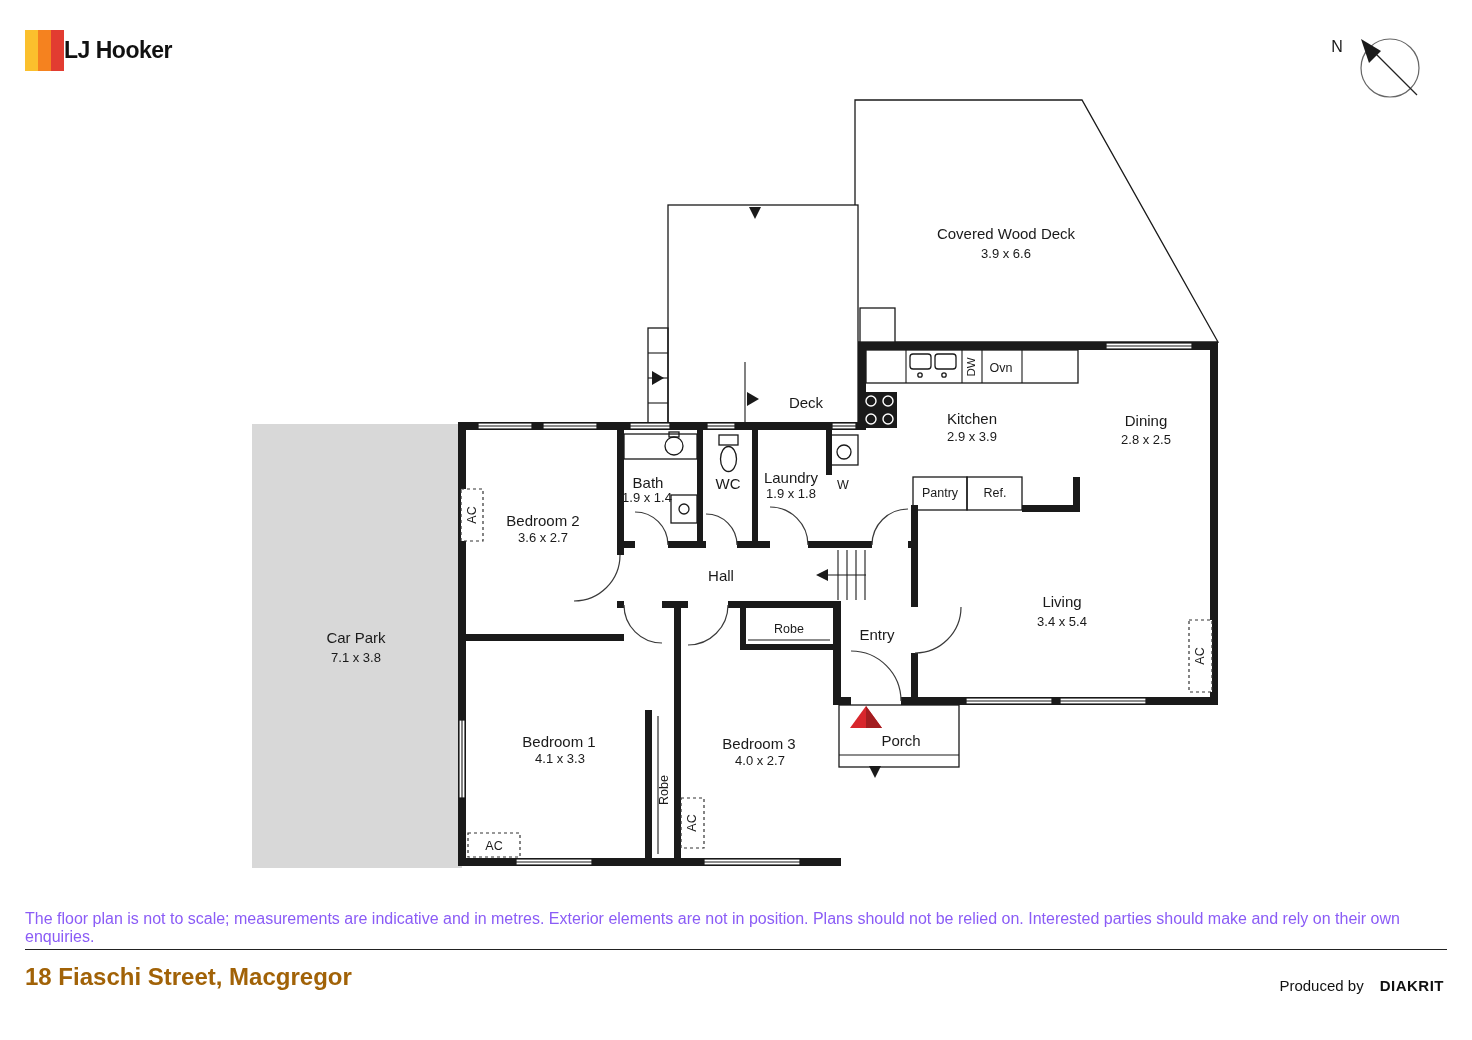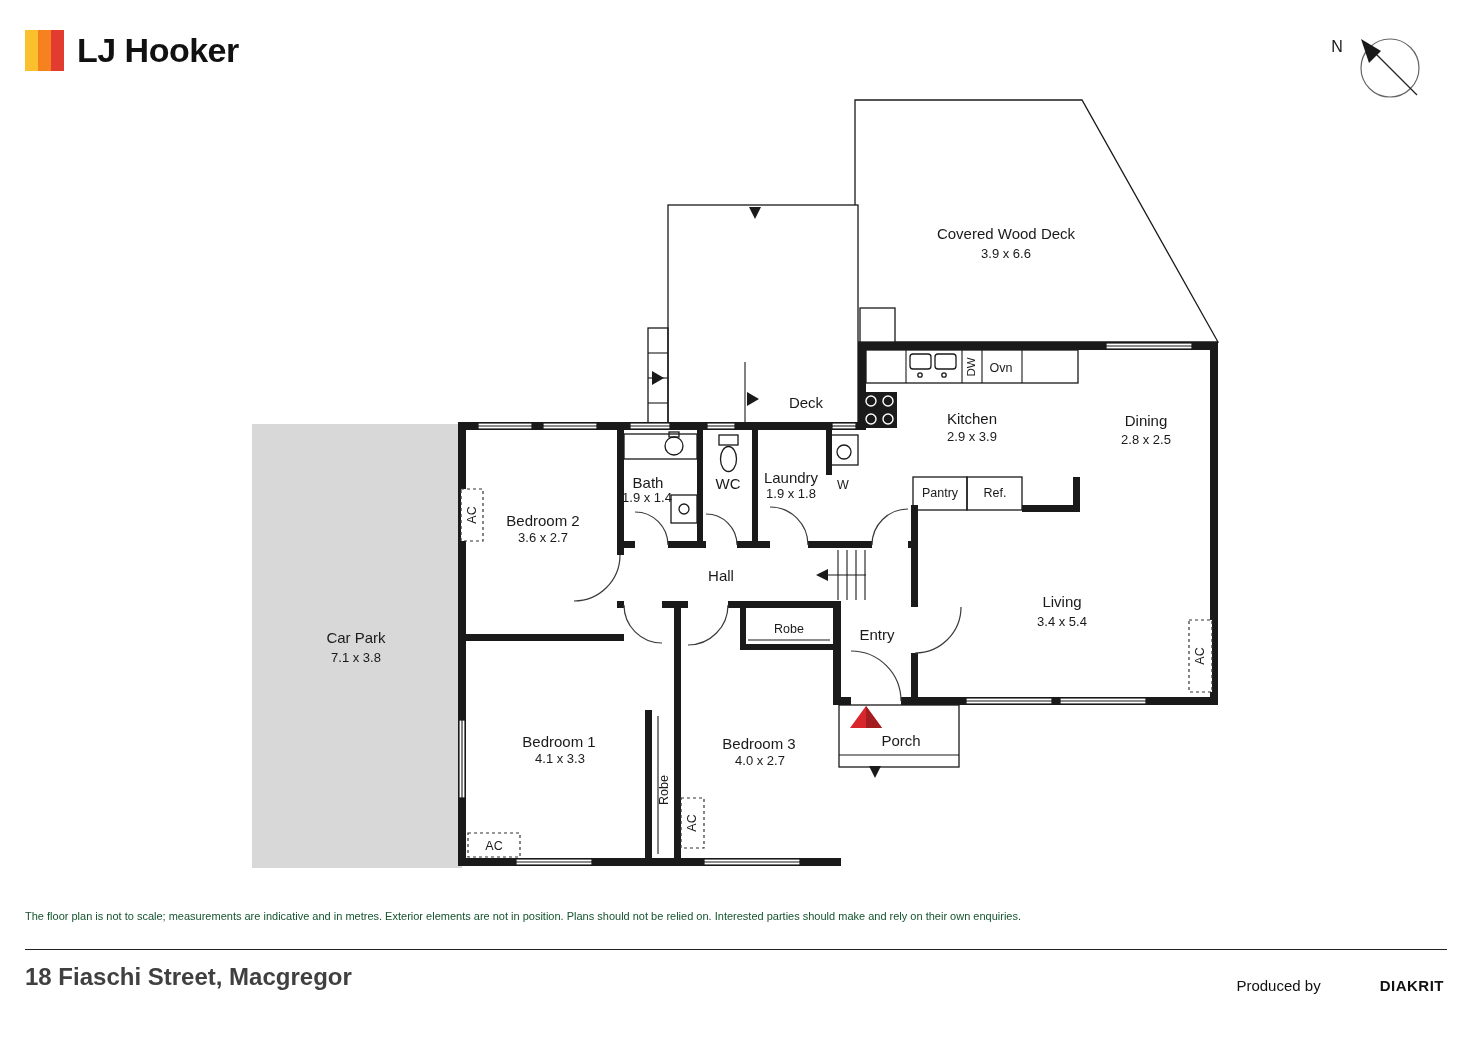--- a/index.html
+++ b/index.html
@@ -5,43 +5,43 @@
   html,body{margin:0;padding:0;background:#fff;}
   .page{position:relative;width:1472px;height:1040px;background:#fff;overflow:hidden;
         font-family:"Liberation Sans",sans-serif;color:#1a1a1a;}
   
   .logo{position:absolute;left:25px;top:30px;display:flex;align-items:center;}
   .logo-bars{display:flex;}
   .bar{display:block;width:13px;height:41px;}
   .bar.y{background:#fbc02d;}
   .bar.o{background:#f5821f;}
   .bar.r{background:#e23c31;}
-  .logo-text{margin-left:13px;font-size:34px;font-weight:700;letter-spacing:-0.5px;color:#111;}
+  .logo-text{font-size:23px;font-weight:700;letter-spacing:-0.5px;color:#111;}
   
   svg.plan{position:absolute;left:0;top:0;}
   svg text{fill:#1a1a1a;text-anchor:middle;}
   .rname{font-size:15px;}
   .rdim{font-size:13px;}
   .slab{font-size:12.5px;}
   .tiny{font-size:11.5px;}
   .wall{fill:#1a1a1a;}
   .thin{fill:none;stroke:#1a1a1a;stroke-width:1.3px;}
   .thinw{fill:#fff;stroke:#1a1a1a;stroke-width:1.3px;}
   .arc{fill:none;stroke:#3a3a3a;stroke-width:1.2px;}
   .wline{stroke:#1a1a1a;stroke-width:1.1px;}
   .winrect{fill:#fff;stroke:#1a1a1a;stroke-width:1.2px;}
   .acbox{fill:#fff;stroke:#333;stroke-width:1.2px;stroke-dasharray:3 3;}
   .tri{fill:#1a1a1a;}
   
-  .disclaimer{position:absolute;left:25px;top:910px;width:1422px;font-size:11px;color:#14532d;}
+  .disclaimer{position:absolute;left:25px;top:910px;width:1422px;font-size:16px;color:#8b5cf6;}
   .divider{position:absolute;left:25px;right:25px;top:949px;border-top:1.5px solid #222;}
-  .address{position:absolute;left:25px;top:963px;font-size:24px;font-weight:600;color:#404040;}
+  .address{position:absolute;left:25px;top:963px;font-size:24px;font-weight:600;color:#a16207;}
   .produced{position:absolute;right:28px;top:977px;font-size:15px;color:#111;}
   .produced .by{margin-right:16px;}
-  .produced .maker{font-weight:700;letter-spacing:0.5px;margin-left:43px;}
+  .produced .maker{font-weight:700;letter-spacing:0.5px;}
 </style>
 </head>
 <body>
 
 <div class="page">
 
   <div class="logo">
     <span class="logo-bars">
       <span class="bar y"></span>
       <span class="bar o"></span>

